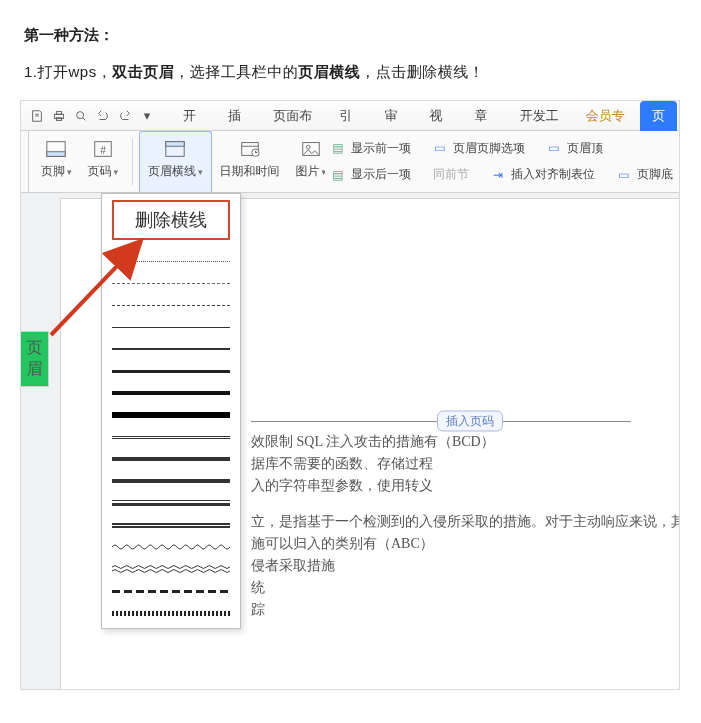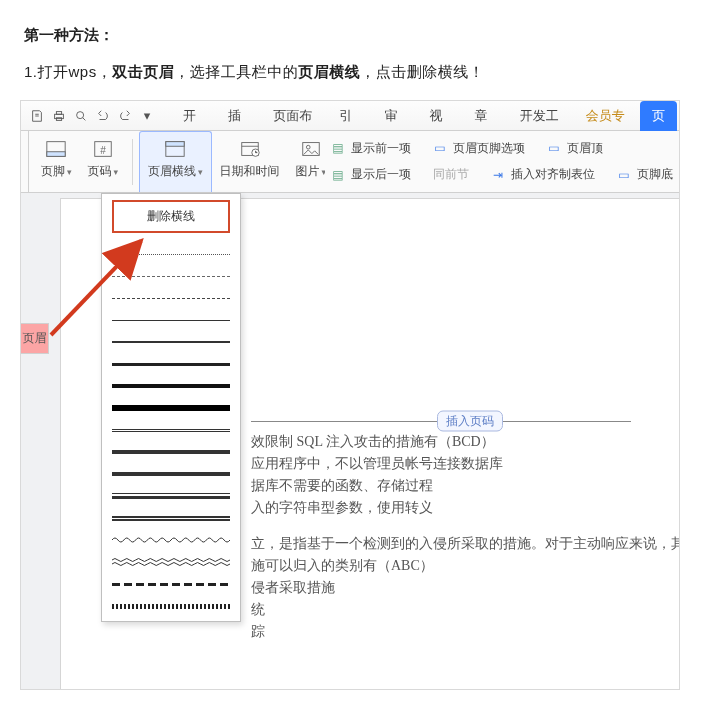--- a/index.html
+++ b/index.html
@@ -126,48 +126,48 @@
   }
   .page {
     position:absolute;
     left:40px; top:6px;
     width:900px; height:700px;
     background:#fff;
     box-shadow: 0 0 0 1px #d5d5d5;
   }
   .side-tab {
     position:absolute;
-    left:0; top:222px;
+    left:0; top:230px;
     width:28px; padding:6px 0;
     writing-mode: horizontal-tb;
-    background:#fca5a5;
+    background:#22c55e;
     border:1px solid #d0d0d0;
     border-left:none;
-    font-size:12px;
+    font-size:16px;
     text-align:center;
     color:#555;
   }
 
   
   .dropdown {
     position:absolute;
     left:80px; top:92px;
     width:140px;
     background:#fff;
     border:1px solid #bfbfbf;
     box-shadow: 2px 3px 6px rgba(0,0,0,.15);
     z-index:30;
     padding-bottom:4px;
   }
   .dd-item {
     margin:6px 10px 10px;
     padding:6px 14px;
     border:2px solid #d24a2b;
     color:#333;
-    font-size:12px;
+    font-size:18px;
     text-align:center;
     cursor:pointer;
   }
   .line-sample {
     height:22px;
     margin:0 10px;
     display:flex; align-items:center; justify-content:center;
     cursor:pointer;
   }
   .line-sample > div { width:100%; }
@@ -406,21 +406,20 @@
   </div>
 
   <div class="side-tab">页眉</div>
 
   <div class="header-rule"></div>
 
   <div class="insert-badge">插入页码</div>
 
   <div class="doc">
     <p>效限制 SQL 注入攻击的措施有（BCD）</p>
-    <p>应用程序中，不以管理员帐号连接数据库</p>
     <p>据库不需要的函数、存储过程</p>
     <p>入的字符串型参数，使用转义</p>
     <p style="height:14px"></p>
     <p>立，是指基于一个检测到的入侵所采取的措施。对于主动响应来说，其</p>
     <p>施可以归入的类别有（ABC）</p>
     <p>侵者采取措施</p>
     <p>统</p>
     <p>踪</p>
     <p style="height:14px"></p>
 

